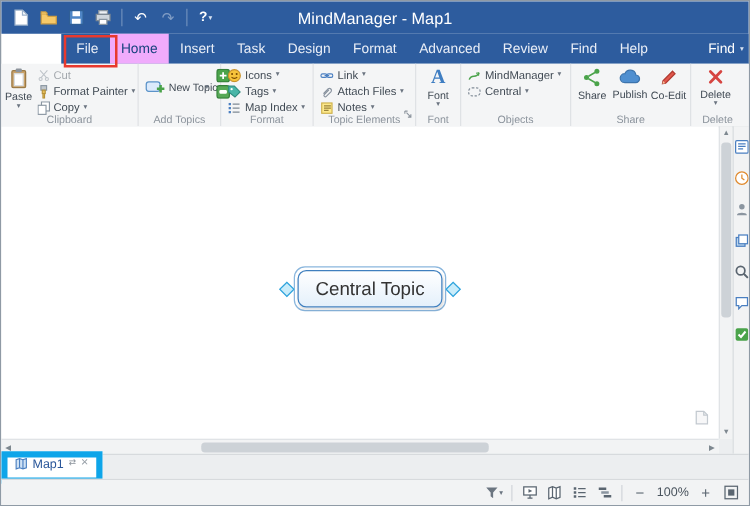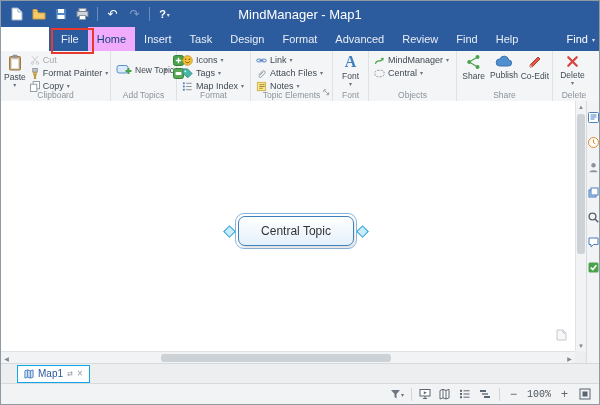--- a/index.html
+++ b/index.html
@@ -41,51 +41,51 @@
         border-radius:2px;white-space:nowrap;cursor:default;}
   .disabled{opacity:.45;}
   .ntext{font-size:8.5px;color:#404a54;line-height:9px;width:26px;}
   .fontA{font-size:16px;font-weight:bold;color:#3f7ec2;line-height:16px;font-family:"Liberation Serif",serif;}
   
   .canvas{position:absolute;left:0;top:100px;width:574px;height:250px;background:#ffffff;}
   .sel{position:absolute;left:234px;top:112px;width:116px;height:30px;border:1px solid #8ab6dd;
        border-radius:9px;padding:2px;}
   .topic{width:100%;height:100%;border:1px solid #3f7fbe;border-radius:7px;box-sizing:border-box;
          background:linear-gradient(#ffffff,#e4f0fb);display:flex;align-items:center;justify-content:center;
-         font-size:12px;color:#333;box-shadow:1px 2px 2px rgba(0,0,0,.12);}
+         font-size:15px;color:#333;box-shadow:1px 2px 2px rgba(0,0,0,.12);}
   .hdl{position:absolute;top:50%;width:7px;height:7px;margin-top:-4px;background:#c9ecfa;
        border:1px solid #2fa3dc;transform:rotate(45deg);}
   .hl{left:-11px;} .hr{right:-11px;}
   .pagecorner{position:absolute;right:8px;bottom:6px;opacity:.7;}
   
   .vscroll{position:absolute;left:574px;top:100px;width:11px;height:250px;background:#f2f3f4;
            border-left:1px solid #e0e3e6;box-sizing:border-box;}
   .varrow{width:100%;height:11px;display:flex;align-items:center;justify-content:center;font-size:6px;color:#7e8890;}
   .vthumb{position:absolute;left:1px;top:13px;width:8px;height:140px;background:#cdd2d7;border-radius:3px;}
   .vdown{position:absolute;bottom:0;}
   .hscroll{position:absolute;left:0;top:350px;width:574px;height:12px;background:#f2f3f4;border-top:1px solid #e0e3e6;box-sizing:border-box;}
   .harrow{position:absolute;top:0;width:11px;height:12px;display:flex;align-items:center;justify-content:center;font-size:6px;color:#7e8890;}
   .hthumb{position:absolute;left:160px;top:2px;width:230px;height:8px;background:#cdd2d7;border-radius:3px;}
   .scorner{position:absolute;left:574px;top:350px;width:11px;height:12px;background:#eceef0;}
   .sidestrip{position:absolute;left:585px;top:100px;width:13px;height:262px;background:#f2f3f4;
              border-left:1px solid #d8dbde;display:flex;flex-direction:column;align-items:center;gap:12px;padding-top:10px;box-sizing:border-box;}
   .pbtn{width:13px;height:13px;display:flex;align-items:center;justify-content:center;}
   
   .maptabbar{position:absolute;left:0;top:362px;width:100%;height:20px;background:#eceef0;
              border-top:1px solid #d7dadd;display:flex;align-items:center;box-sizing:border-box;}
-  .maptab{margin-left:16px;height:16px;background:#ffffff;border:1px solid #0ea5e9;display:flex;align-items:center;
+  .maptab{margin-left:0;height:16px;background:#ffffff;border:5px solid #0ea5e9;display:flex;align-items:flex-start;
           gap:4px;padding:0 6px;font-size:10px;color:#2b579a;}
   .closex{color:#98a0a8;font-size:10px;line-height:10px;}
   
   .statusbar{position:absolute;left:0;top:382px;width:100%;height:21px;background:#f2f3f4;
              border-top:1px solid #d7dadd;display:flex;align-items:center;justify-content:flex-end;
              gap:7px;padding-right:8px;box-sizing:border-box;}
   .ssep{width:1px;height:13px;background:#d2d6da;}
   .sbtn2{display:flex;align-items:center;justify-content:center;height:15px;min-width:13px;}
-  .zoomlbl{font-size:10px;color:#4a545e;font-family:Liberation Mono, monospace;}
+  .zoomlbl{font-size:10px;color:#4a545e;}
   .zops{font-size:12px;color:#5a6570;line-height:12px;}
 </style>
 </head>
 <body>
 
 <div class="app">
 
   <div class="titlebar">
     <div class="qat">
       <span class="qbtn">

